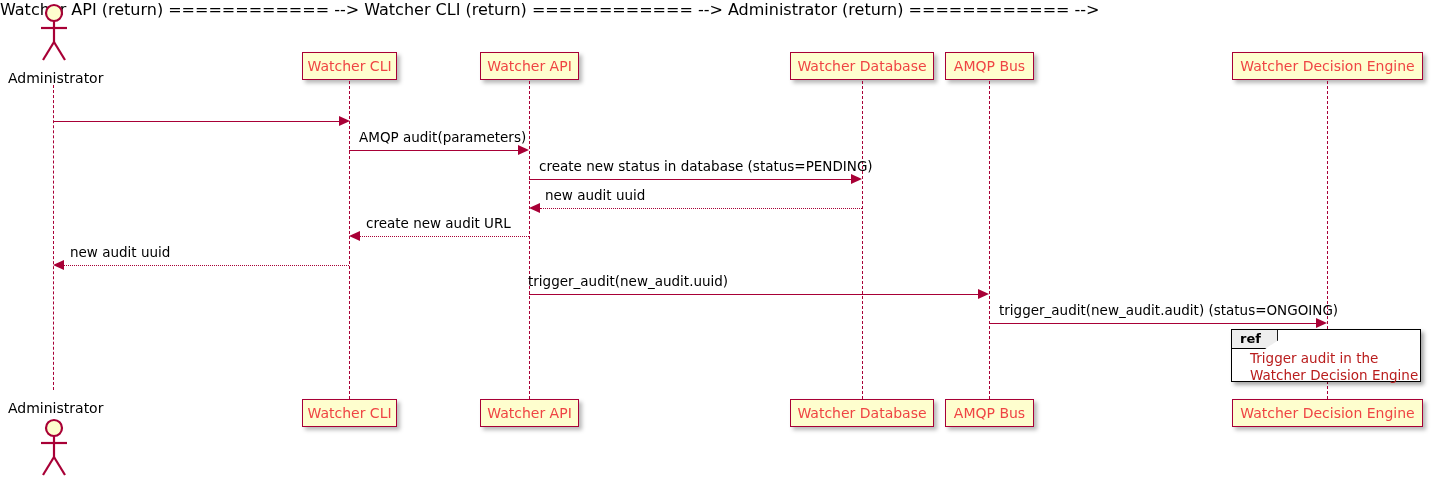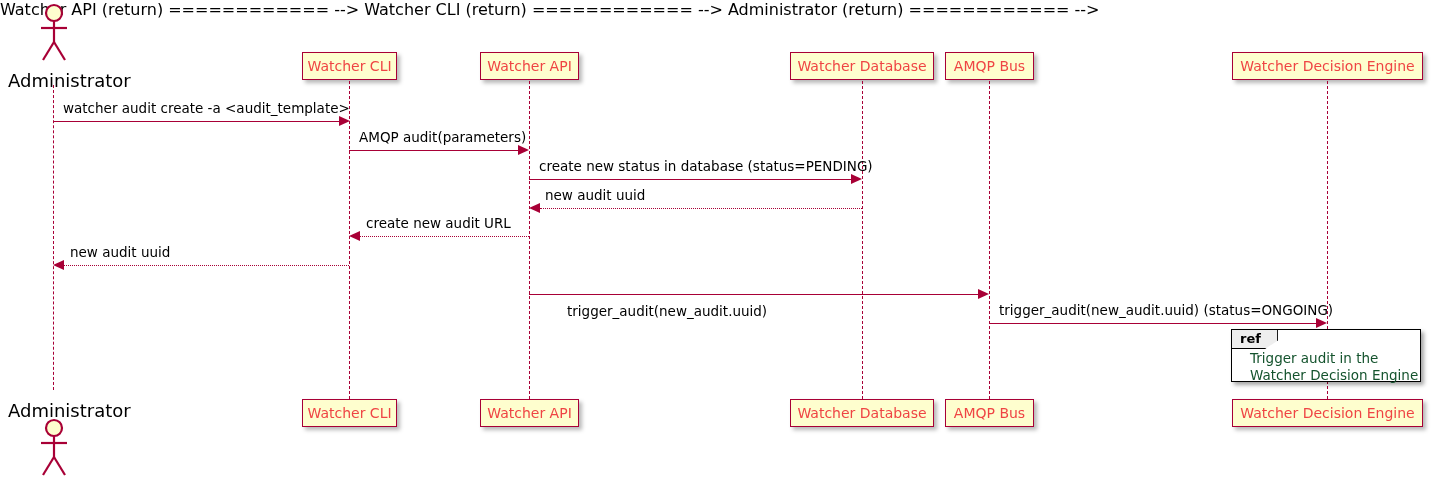--- a/index.html
+++ b/index.html
@@ -36,21 +36,21 @@
     padding: 0 9px;
   }
 
   
   .actor-wrap {
     position: absolute;
   }
   .actor-svg { display: block; }
   .actor-label {
     position: absolute;
-    font-size: 18px;
+    font-size: 14px;
     color: #000000;
     white-space: nowrap;
   }
 
   
   .lifeline {
     position: absolute;
     width: 0;
     border-left: 1.5px dashed #A80036;
   }
@@ -102,21 +102,21 @@
     font-weight: bold;
     font-size: 13px;
     color: #000000;
     padding: 2px 16px 3px 8px;
     line-height: 1;
     clip-path: polygon(0 0, 100% 0, 100% 55%, 72% 100%, 0 100%);
   }
   .ref-body {
     position: absolute;
     font-size: 13.5px;
-    color: #14532d;
+    color: #b91c1c;
     line-height: 1.25;
     white-space: nowrap;
     text-align: left;
   }
 </style>
 </head>
 <body>
 
 <div id="diagram">
 
@@ -157,21 +157,20 @@
 
   
   <div class="lifeline" style="left:53px;  top:85px;  height:305px;"></div>
   <div class="lifeline" style="left:349px; top:81px;  height:318px;"></div>
   <div class="lifeline" style="left:529px; top:81px;  height:318px;"></div>
   <div class="lifeline" style="left:862px; top:81px;  height:318px;"></div>
   <div class="lifeline" style="left:989px; top:81px;  height:318px;"></div>
   <div class="lifeline" style="left:1327px;top:81px;  height:318px;"></div>
 
   
-  <div class="msg-label" style="left:63px; top:102px;">watcher audit create -a &lt;audit_template&gt;</div>
   <div class="msg" style="left:53px; top:121px; width:287px;"></div>
   <div class="arrowhead right" style="left:339px; top:116px;"></div>
 
   
   <div class="msg-label" style="left:359px; top:131px;">AMQP audit(parameters)</div>
   <div class="msg" style="left:349px; top:150px; width:170px;"></div>
   <div class="arrowhead right" style="left:518px; top:145px;"></div>
 
   
   <div class="msg-label" style="left:539px; top:160px;">create new status in database (status=PENDING)</div>
@@ -187,26 +186,26 @@
   <div class="msg-label" style="left:366px; top:217px;">create new audit URL</div>
   <div class="msg dotted" style="left:360px; top:236px; width:169px;"></div>
   <div class="arrowhead left" style="left:349px; top:231px;"></div>
 
    Administrator (return) ============ --&gt;
   <div class="msg-label" style="left:70px; top:246px;">new audit uuid</div>
   <div class="msg dotted" style="left:64px; top:265px; width:285px;"></div>
   <div class="arrowhead left" style="left:53px; top:260px;"></div>
 
   
-  <div class="msg-label" style="left:567px; top:275px;margin-top:30px;">trigger_audit(new_audit.uuid)</div>
+  <div class="msg-label" style="left:528px; top:275px;">trigger_audit(new_audit.uuid)</div>
   <div class="msg" style="left:529px; top:294px; width:450px;"></div>
   <div class="arrowhead right" style="left:978px; top:289px;"></div>
 
   
-  <div class="msg-label" style="left:999px; top:304px;">trigger_audit(new_audit.uuid) (status=ONGOING)</div>
+  <div class="msg-label" style="left:999px; top:304px;">trigger_audit(new_audit.audit) (status=ONGOING)</div>
   <div class="msg" style="left:989px; top:323px; width:327px;"></div>
   <div class="arrowhead right" style="left:1316px; top:318px;"></div>
 
   
   <div class="ref-box" style="left:1231px; top:329px; width:190px; height:53px;">
     <div class="ref-tag">ref</div>
     <div class="ref-body" style="left:18px; top:20px;">
       <div>Trigger audit in the</div>
       <div>Watcher Decision Engine</div>
     </div>

